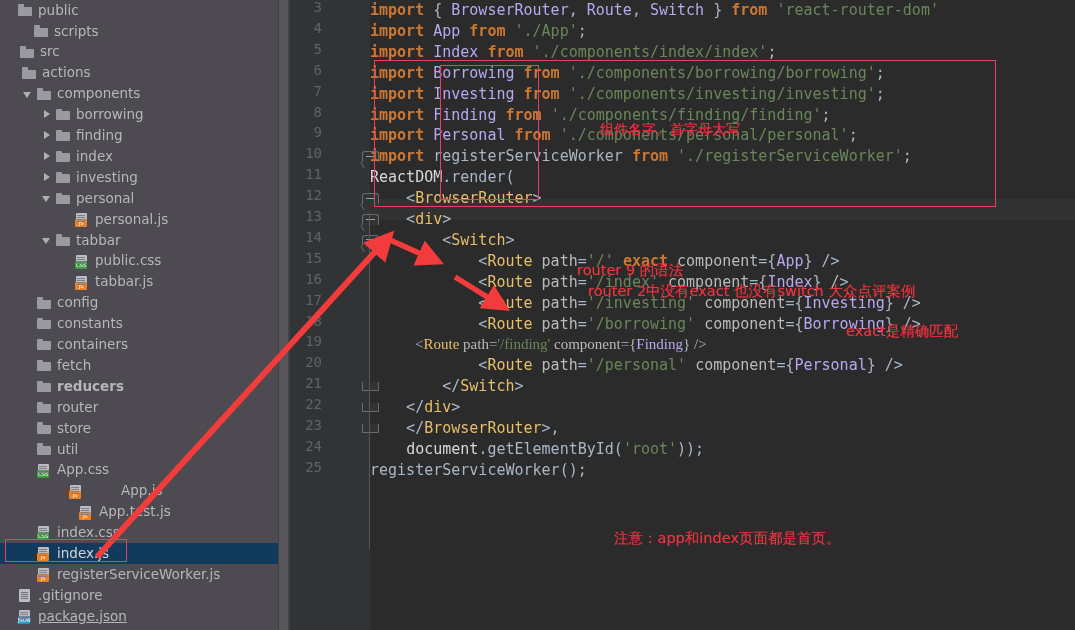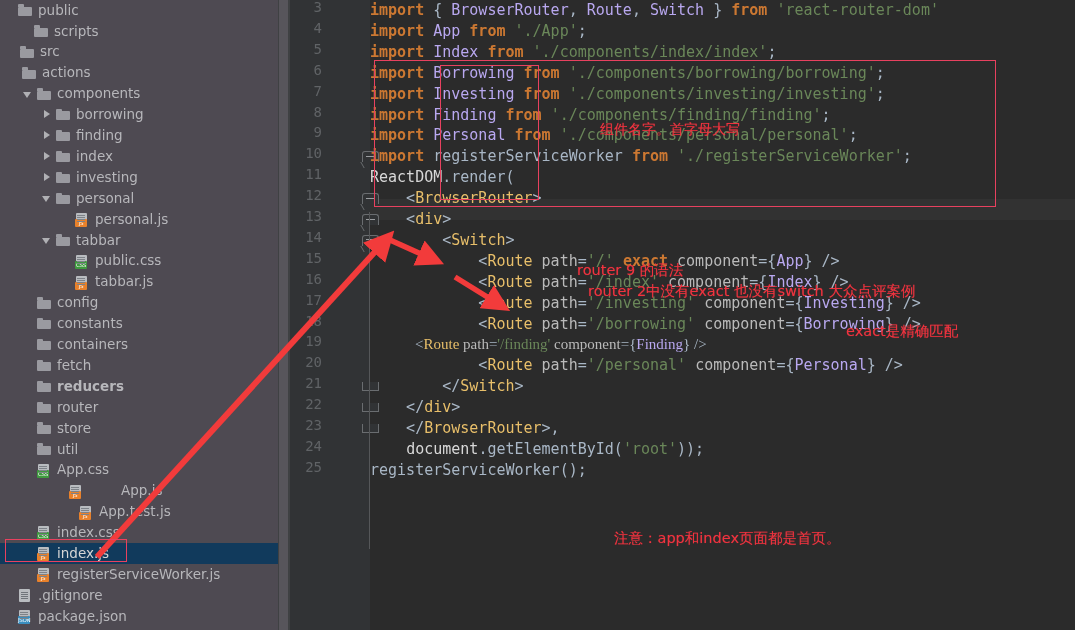--- a/index.html
+++ b/index.html
@@ -454,21 +454,21 @@
         <span class="ficon file">
           <span class="badge js">JS</span>
         </span>
         <span class="tree-label">registerServiceWorker.js</span>
       </div>
       <div class="tree-row" style="top: 585.2px; position: absolute; left: 0px; right: 0px; padding-left: 4px;">
         <span class="twisty"></span>
         <span class="ficon doc"></span>
         <span class="tree-label">.gitignore</span>
       </div>
-      <div class="tree-row" style="top: 606.1px; position: absolute; left: 0px; right: 0px; padding-left: 4px;">
+      <div class="tree-row" style="top: 606.1px; position: absolute; left: 0px; right: 0px; padding-left: 4px; text-decoration: underline;">
         <span class="twisty"></span>
         <span class="ficon file">
           <span class="badge json">JSON</span>
         </span>
         <span class="tree-label">package.json</span>
       </div>
     </div>
   <div id="sidebar-scroll">
     <div id="sidebar-scroll-thumb"></div>
   </div>

